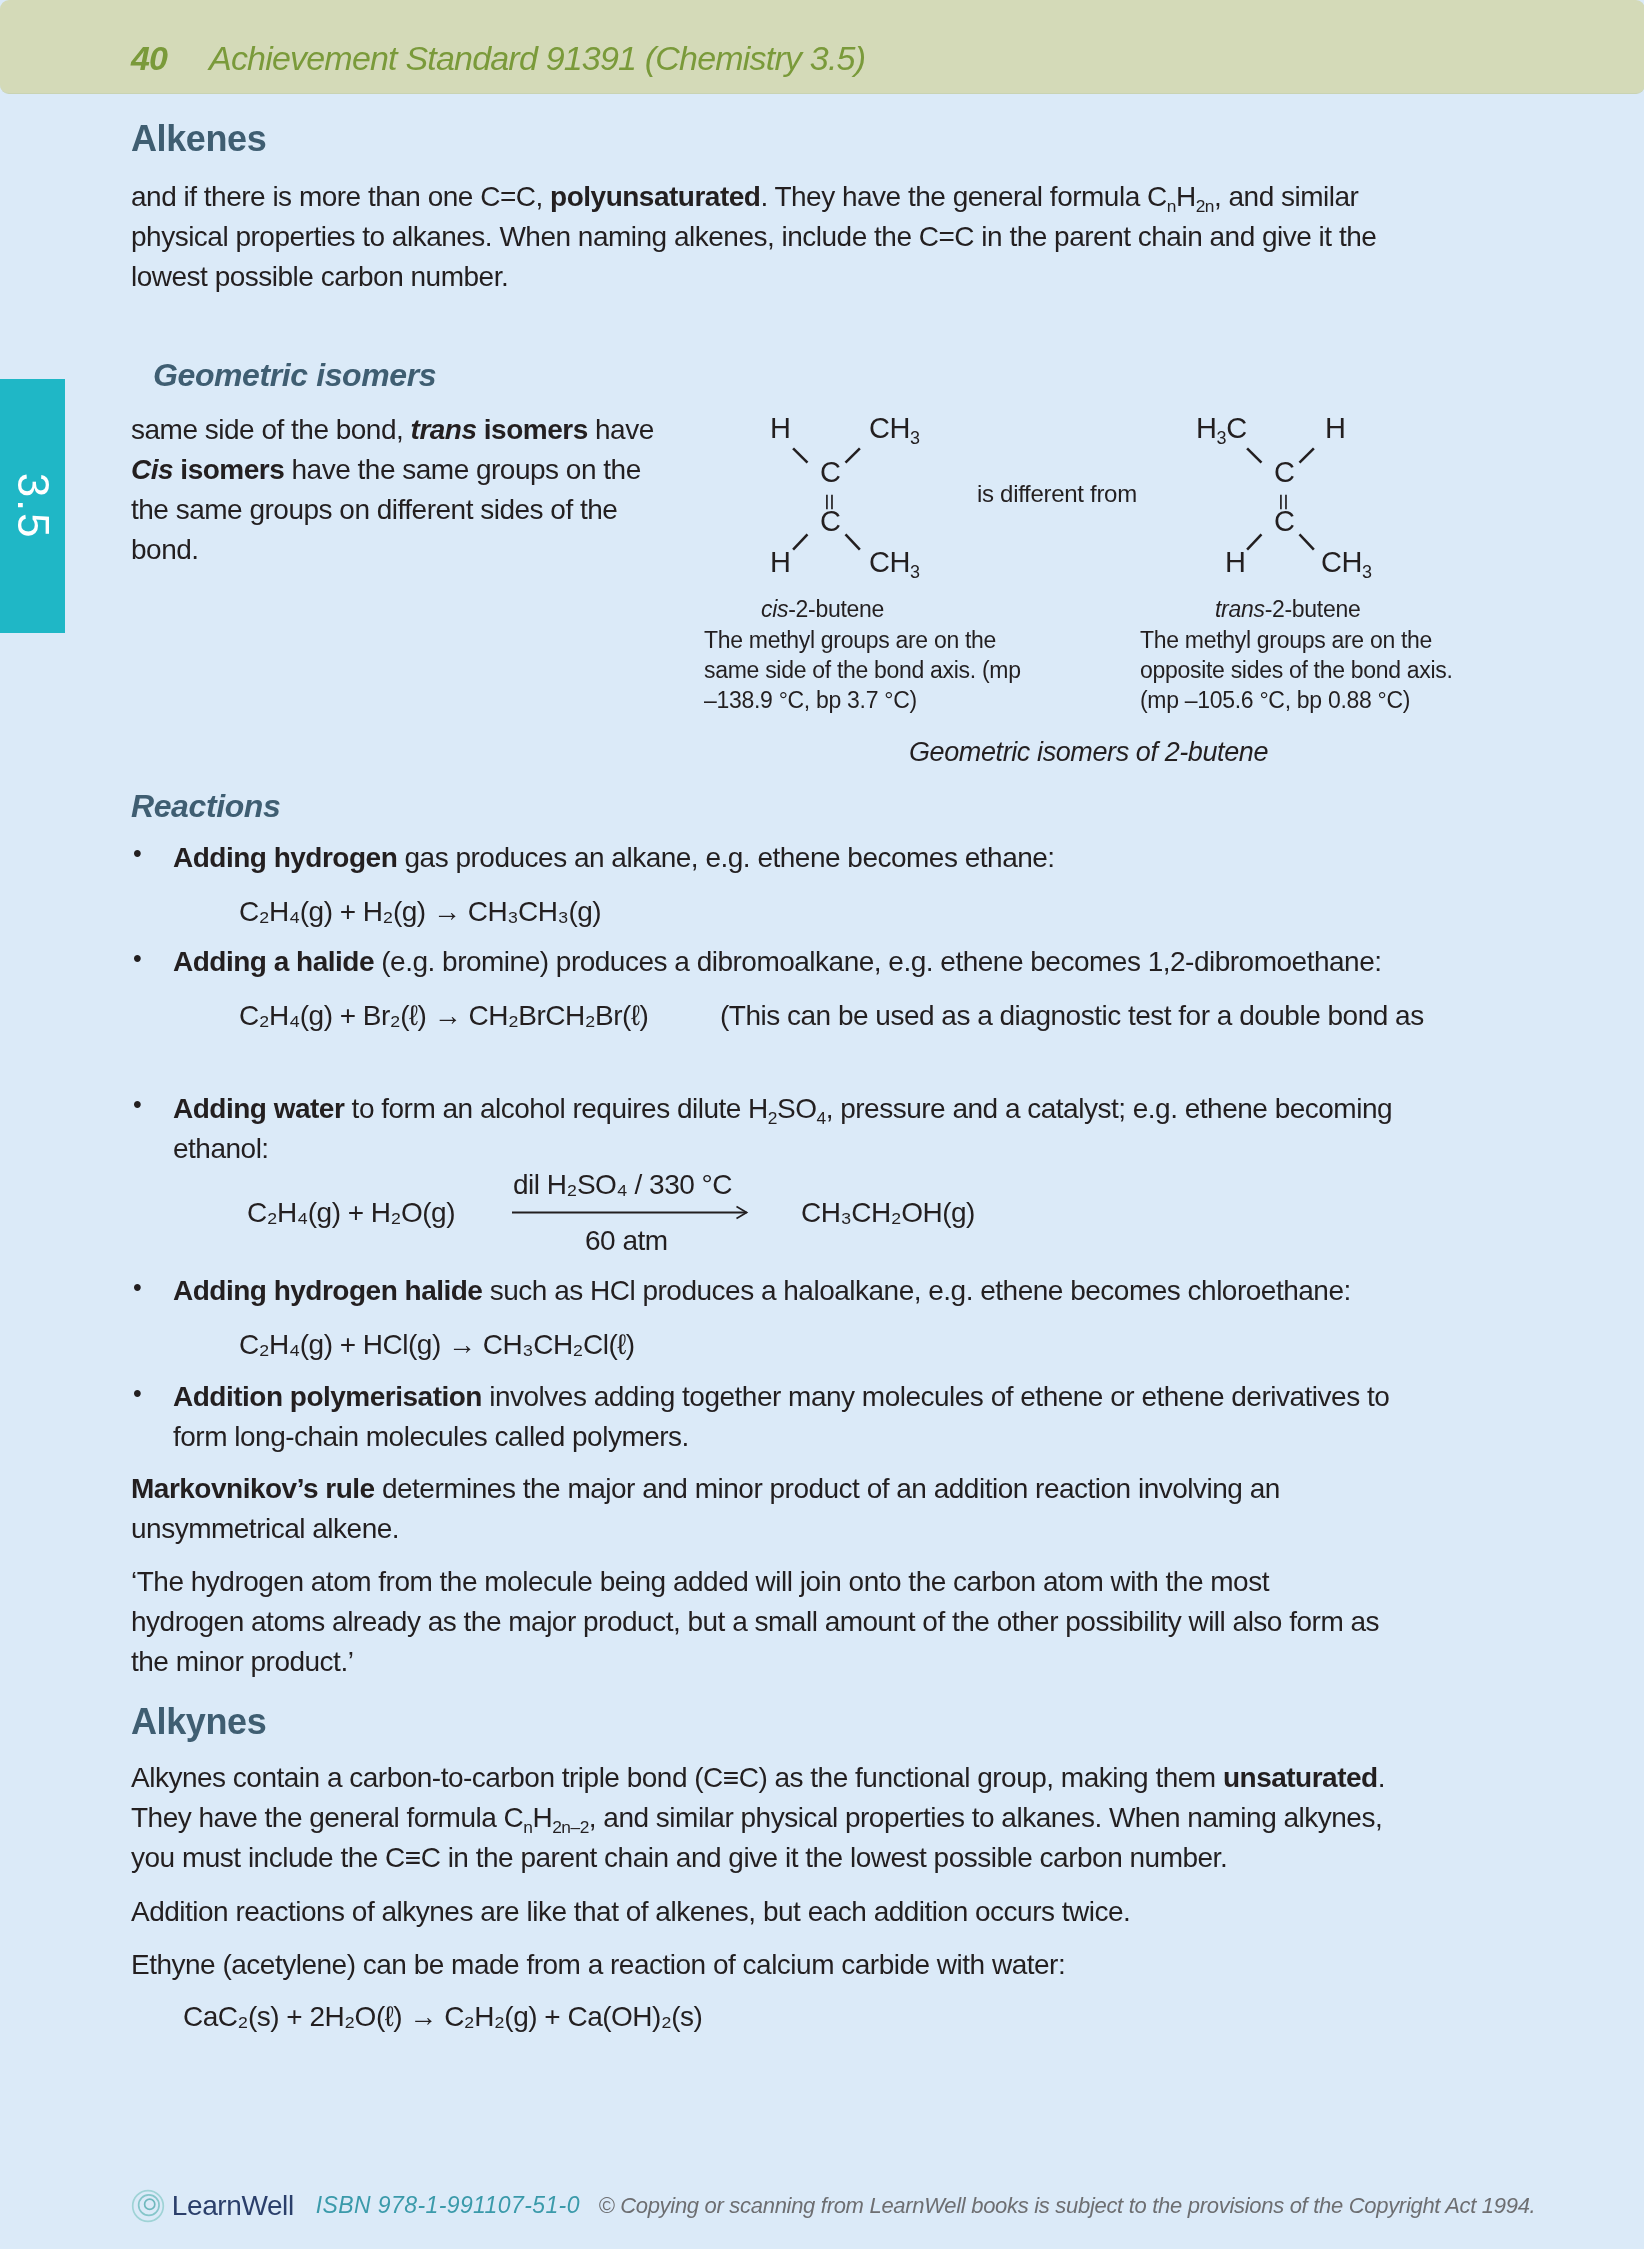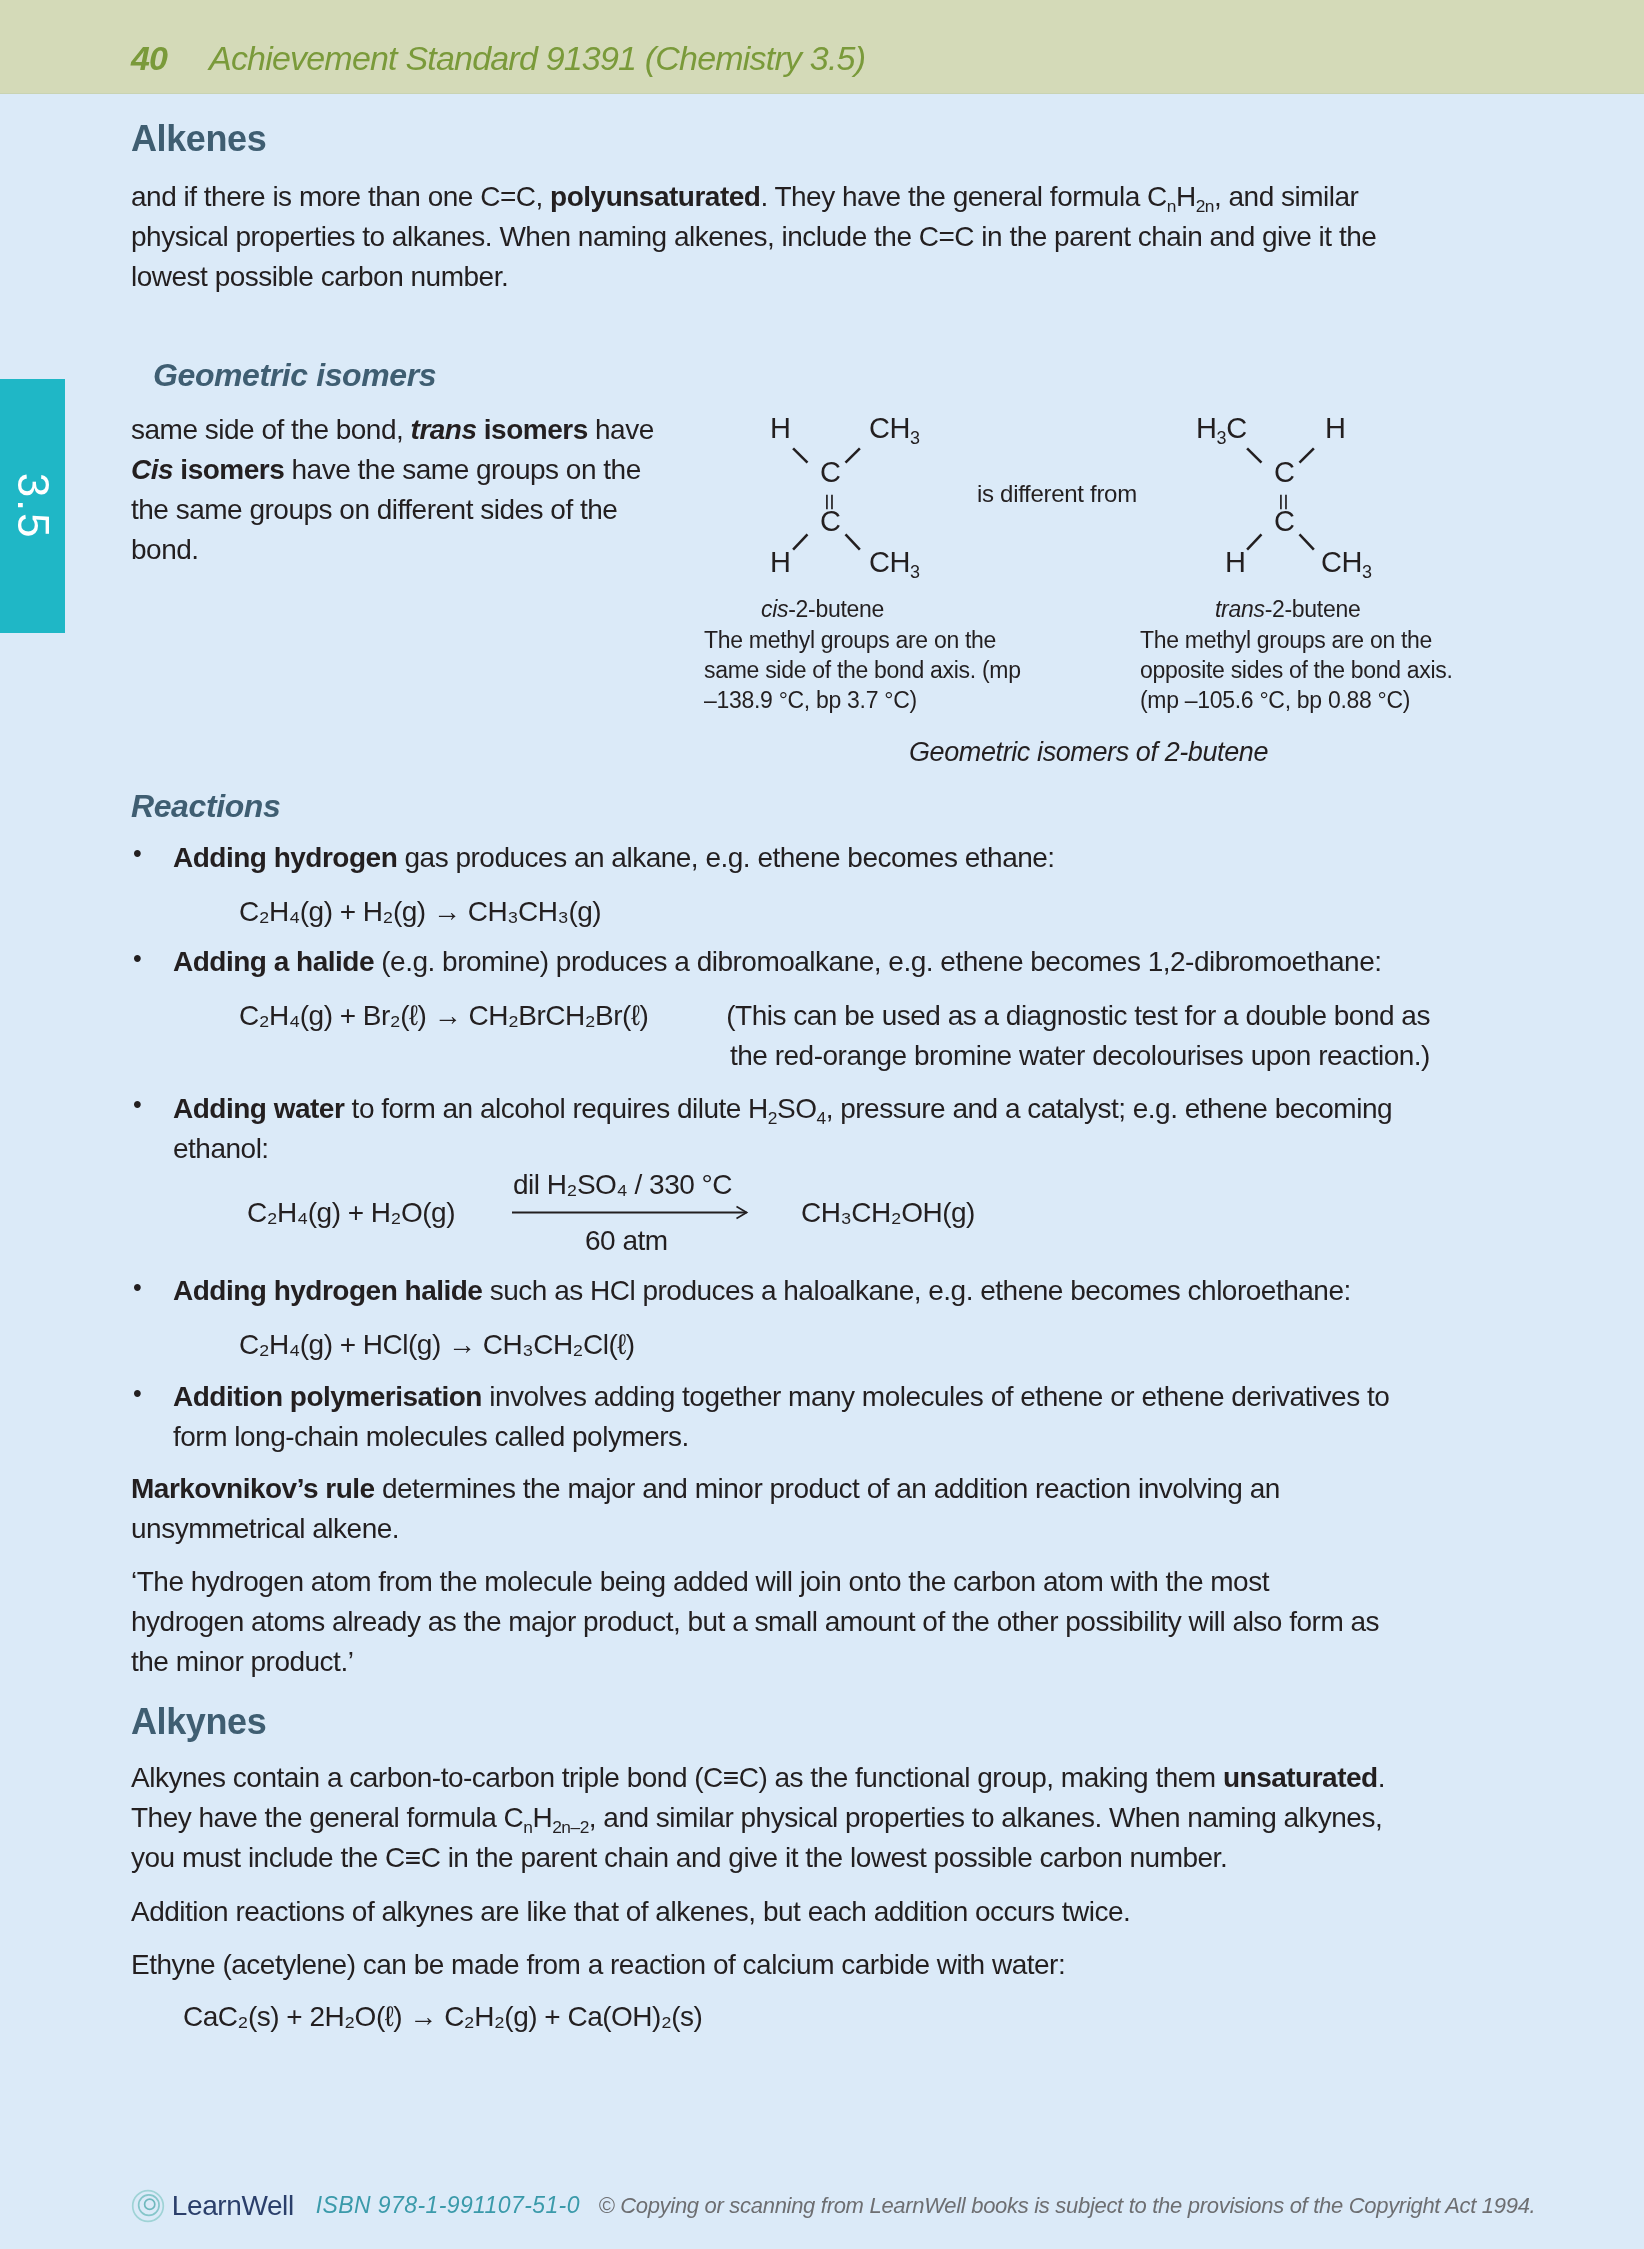--- a/index.html
+++ b/index.html
@@ -4,21 +4,21 @@
 <style>
   html, body { margin:0; padding:0; }
   body {
     width:1645px; height:2250px; position:relative; overflow:hidden;
     background:#dbeaf8;
     font-family:"Liberation Sans", "DejaVu Sans", sans-serif;
     color:#231f20;
   }
   .header {
     position:absolute; left:0; top:0; width:1645px; height:93px;
-    background:#d4dab8; border-bottom:1.7px solid #c9d3b2;
+    background:#d4dab8; border-bottom:1.7px solid #c9d3b2;border-radius:9px;
   }
   .header .pg {
     position:absolute; left:131px; top:39px; font-size:34px; font-weight:bold;
     color:#7a9a3a; font-style:italic; letter-spacing:-0.8px;
   }
   .header .title {
     position:absolute; left:209px; top:39px; font-size:34px; font-style:italic;
     color:#7a9a3a; letter-spacing:-0.8px;
   }
   .tab {
@@ -125,21 +125,20 @@
 
 <span class="bullet" style="top:839px;">•</span>
 <div class="abs body" style="left:173px;top:838px;"><b>Adding hydrogen</b><span> gas produces an alkane, e.g. ethene becomes ethane:</span></div>
 <div class="abs body" style="left:239px;top:892px;">C₂H₄(g) + H₂(g)  →  CH₃CH₃(g)</div>
 
 <span class="bullet" style="top:944px;">•</span>
 <div class="abs body" style="left:173px;top:942px;"><b>Adding a halide</b><span> (e.g. bromine) produces a dibromoalkane, e.g. ethene becomes 1,2-dibromoethane:</span></div>
 <div class="abs body" style="left:239px;top:996px;">C₂H₄(g) + Br₂(ℓ)  →  CH₂BrCH₂Br(ℓ)</div>
 <div class="abs body" style="left:720px;top:996px;text-align:right;">
   <div>(This can be used as a diagnostic test for a double bond as</div>
-  <div style="padding-left:10px;">the red-orange bromine water decolourises upon reaction.)</div>
 </div>
 
 <span class="bullet" style="top:1090px;">•</span>
 <div class="abs body" style="left:173px;top:1089px;">
   <div><b>Adding water</b><span> to form an alcohol requires dilute H</span><sub>2</sub><span>SO</span><sub>4</sub><span>, pressure and a catalyst; e.g. ethene becoming</span></div>
   <div>ethanol:</div>
 </div>
 <div class="abs body" style="left:247px;top:1193px;">C₂H₄(g) + H₂O(g)</div>
 <div class="abs body" style="left:513px;top:1165px;">dil H₂SO₄ / 330 °C</div>
 <svg style="position:absolute;left:512px;top:1204px;" width="238" height="17" viewBox="0 0 282 20">

